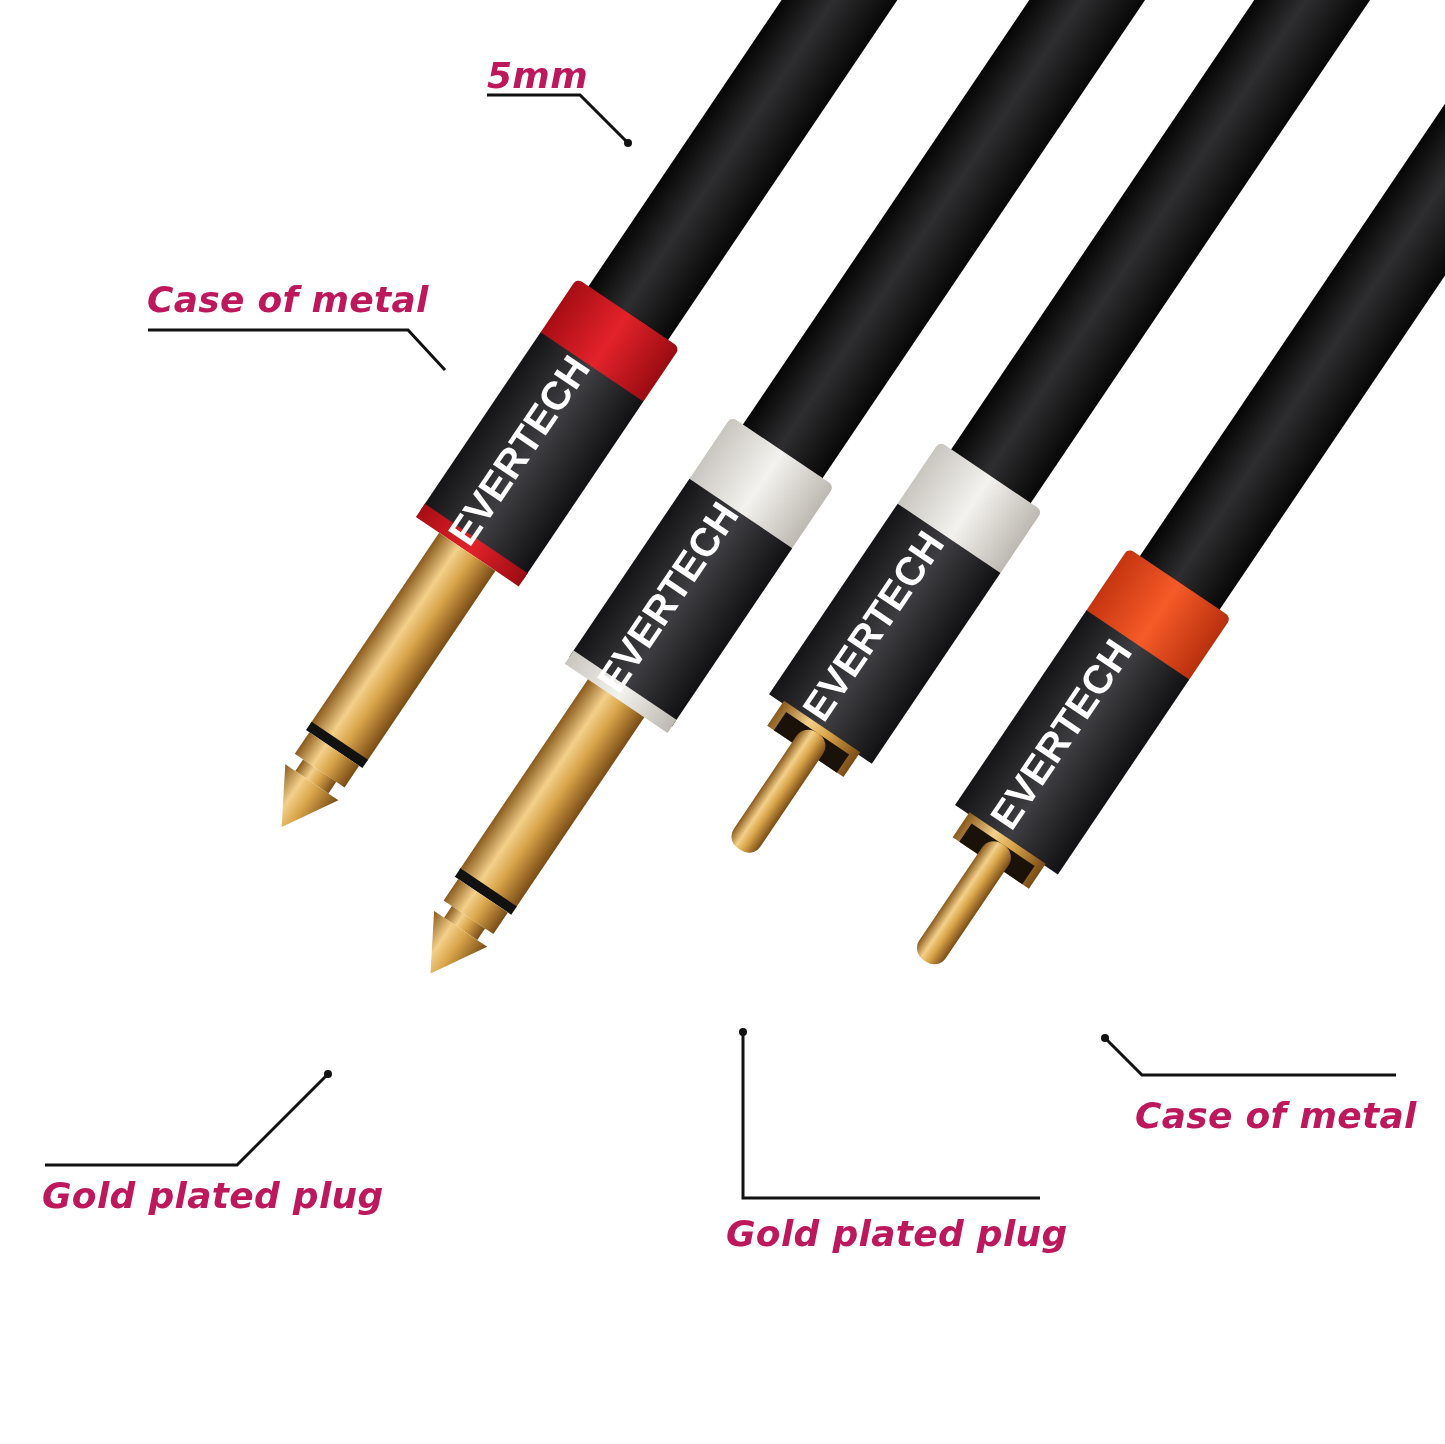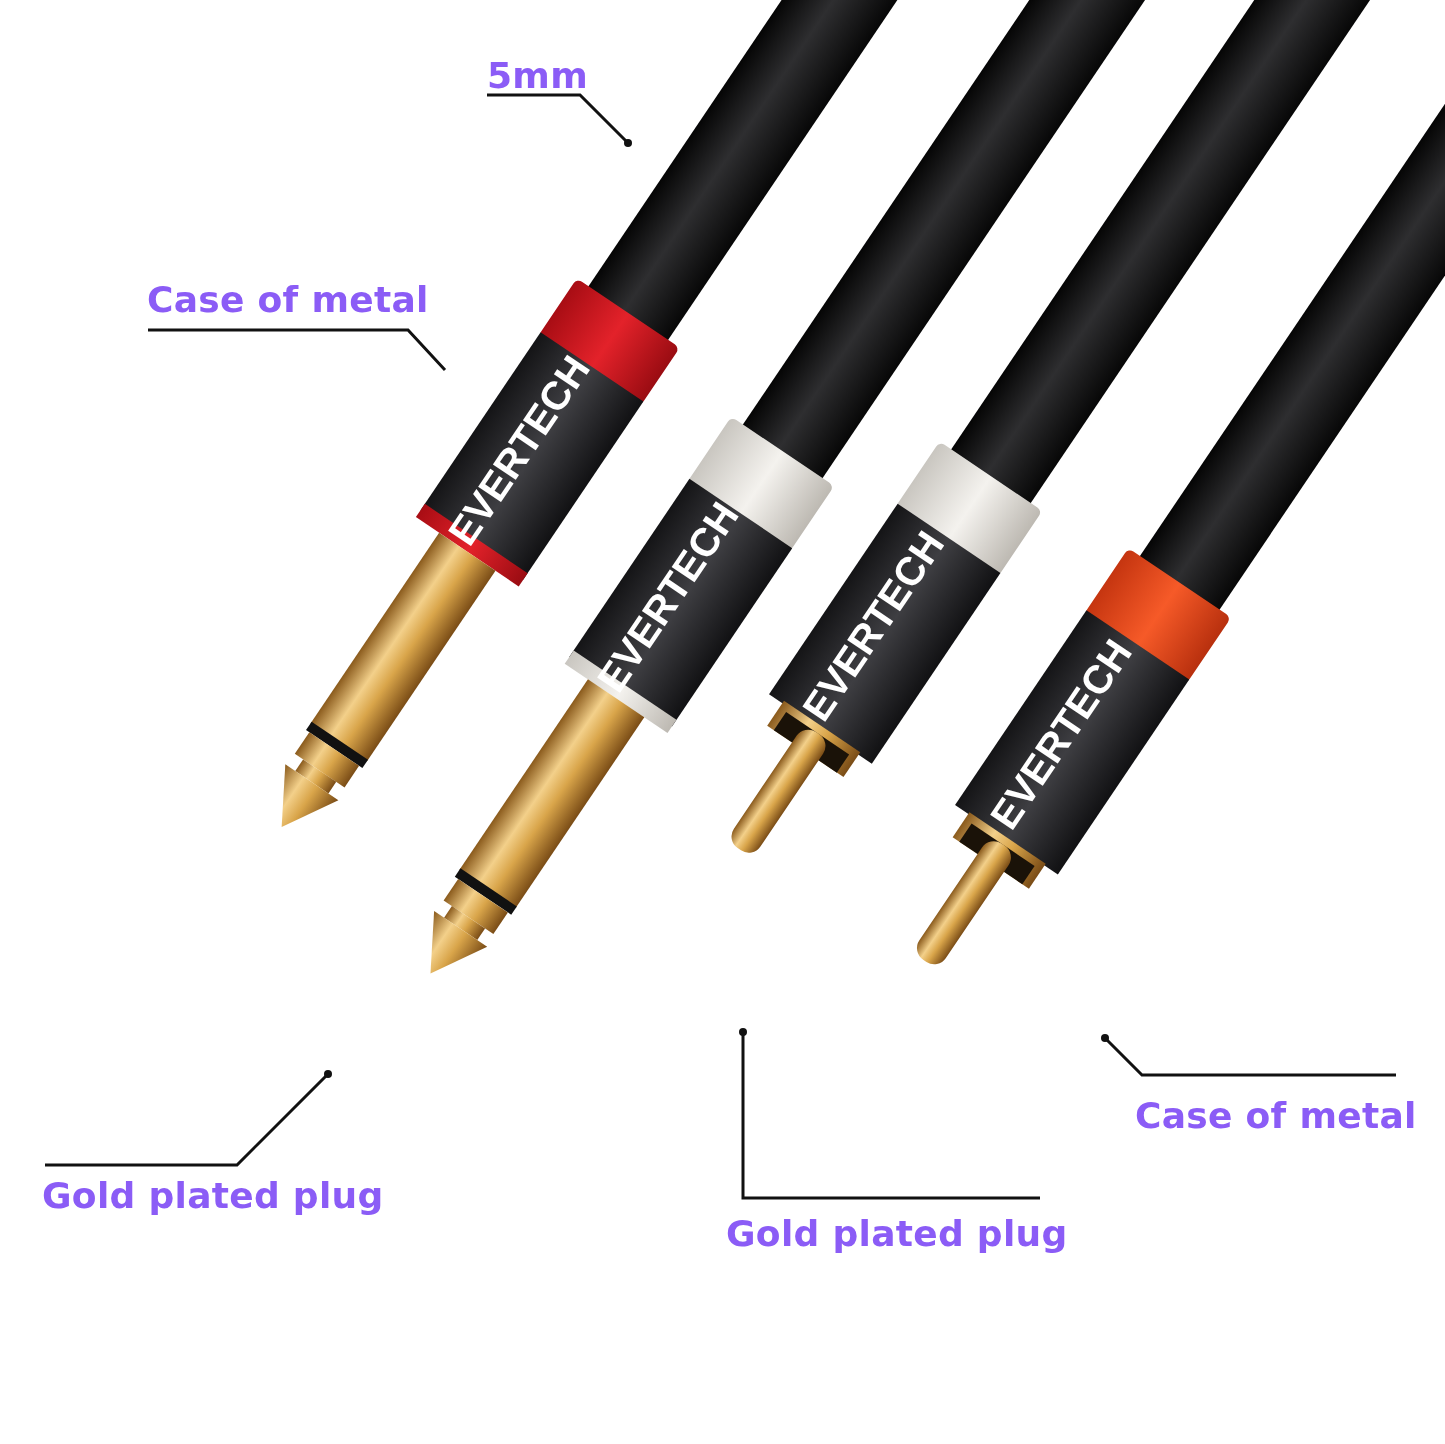--- a/index.html
+++ b/index.html
@@ -1,19 +1,19 @@
 <!DOCTYPE html>
 <html><head>
 <meta charset="utf-8">
 <style>
   html,body{margin:0;padding:0;background:#ffffff;}
   body{width:1445px;height:1444px;overflow:hidden;position:relative;font-family:"DejaVu Sans","Liberation Sans",sans-serif;}
   #stage{position:absolute;left:0;top:0;width:1445px;height:1444px;}
   svg{position:absolute;left:0;top:0;}
-  .label{position:absolute;color:#8b5cf6;font-weight:bold;font-size:36px;letter-spacing:0.3px;white-space:nowrap;line-height:1;}
+  .label{position:absolute;color:#be185d;font-weight:bold;font-size:36px;letter-spacing:0.3px;white-space:nowrap;line-height:1;font-style:italic;}
 </style>
 </head>
 <body>
 
 <div id="stage">
 <svg width="1445" height="1444" viewBox="0 0 1445 1444">
   <defs>
     <linearGradient id="cableG" x1="0" y1="0" x2="1" y2="0">
       <stop offset="0" stop-color="#050505"></stop>
       <stop offset="0.45" stop-color="#2e2e30"></stop>

